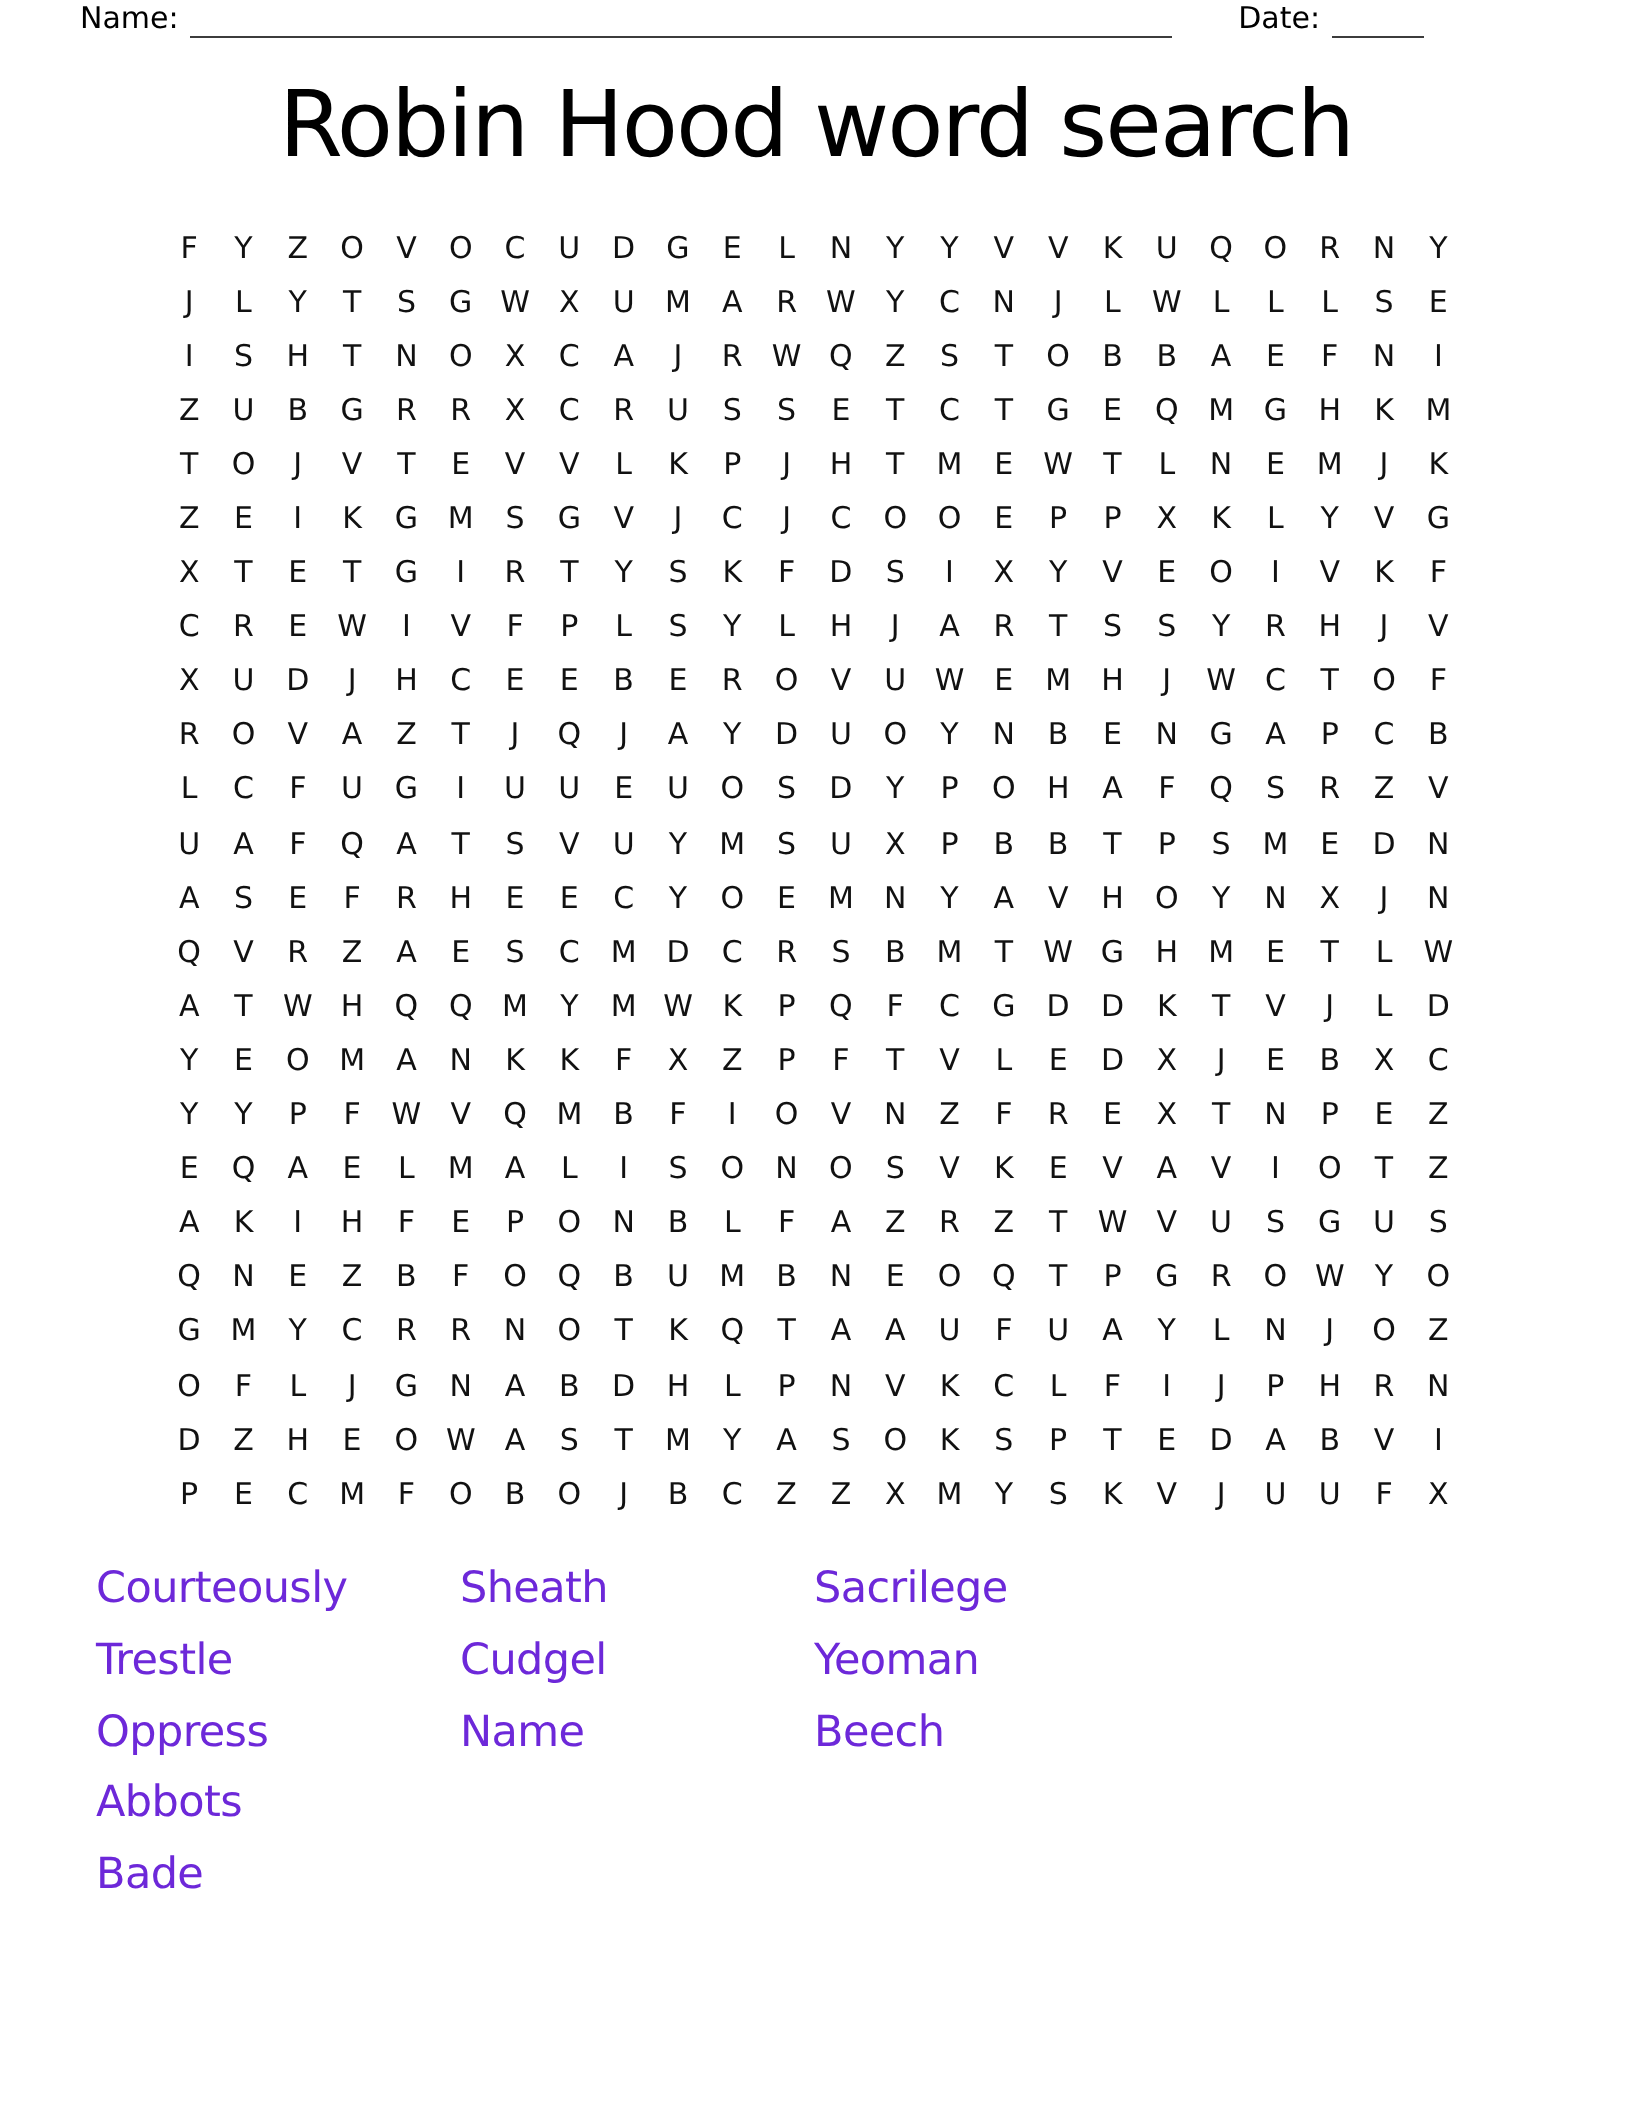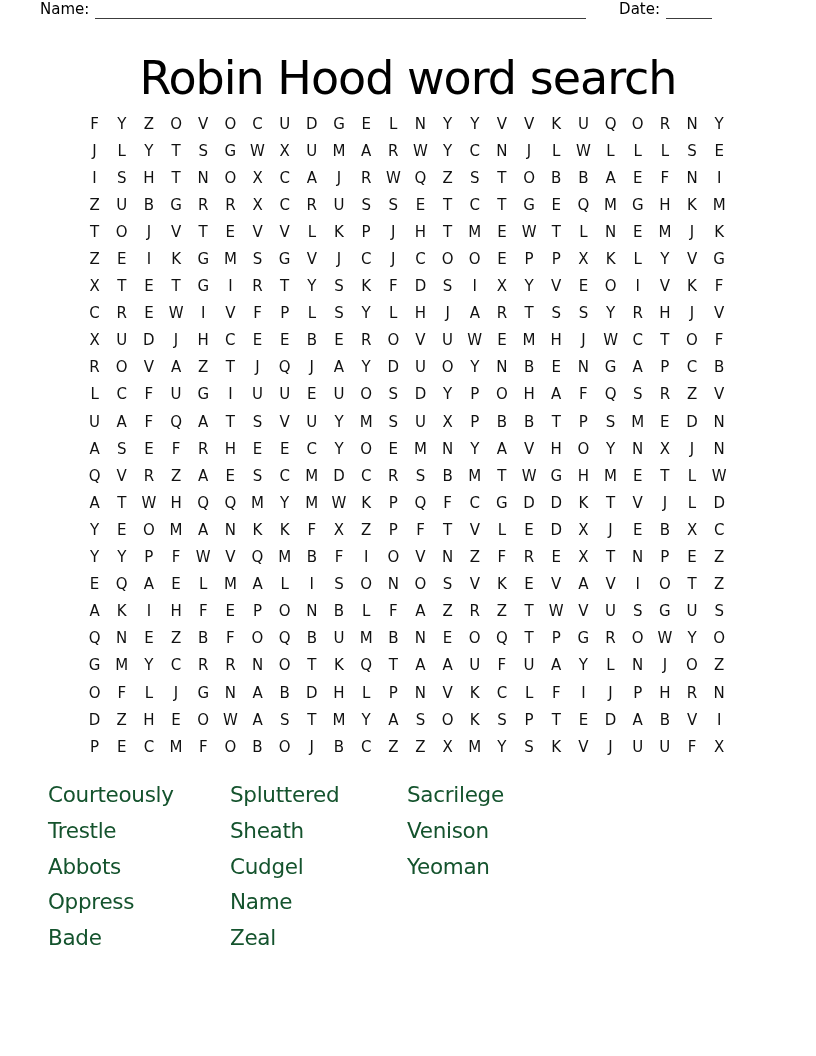--- a/index.html
+++ b/index.html
@@ -45,21 +45,21 @@
     margin-right: 33px;
   }
   .date-line {
     width: 46px;
     margin-left: 6px;
   }
 
   
   .title {
     position: absolute;
-    top: 49px;
+    top: 33px;
     left: 0;
     width: 816px;
     text-align: center;
     font-size: 46px;
     font-weight: 500;
     letter-spacing: -1px;
     line-height: 58px;
     color: #000000;
   }
 
@@ -93,21 +93,21 @@
     display: flex;
     flex-direction: column;
   }
   .word {
     height: 35.7px;
     display: flex;
     align-items: center;
     font-size: 21.5px;
     font-weight: 500;
     letter-spacing: -0.3px;
-    color: #14532d;
+    color: #6d28d9;
   }
 </style>
 </head>
 <body>
 
 <div class="page">
 
   <div class="header">
     <span class="label">Name:</span>
     <span class="fill-line name-line"></span>
@@ -693,31 +693,29 @@
       <span class="cell">U</span>
       <span class="cell">U</span>
       <span class="cell">F</span>
       <span class="cell">X</span>
     </div>
 
   <div id="wordlist">
       <div class="word-col">
         <div class="word">Courteously</div>
         <div class="word">Trestle</div>
+        <div class="word">Oppress</div>
         <div class="word">Abbots</div>
-        <div class="word">Oppress</div>
         <div class="word">Bade</div>
       </div>
       <div class="word-col">
-        <div class="word">Spluttered</div>
         <div class="word">Sheath</div>
         <div class="word">Cudgel</div>
         <div class="word">Name</div>
-        <div class="word">Zeal</div>
       </div>
       <div class="word-col">
         <div class="word">Sacrilege</div>
-        <div class="word">Venison</div>
         <div class="word">Yeoman</div>
+        <div class="word">Beech</div>
       </div>
     </div>
 
 </div>
 
 </body></html>

